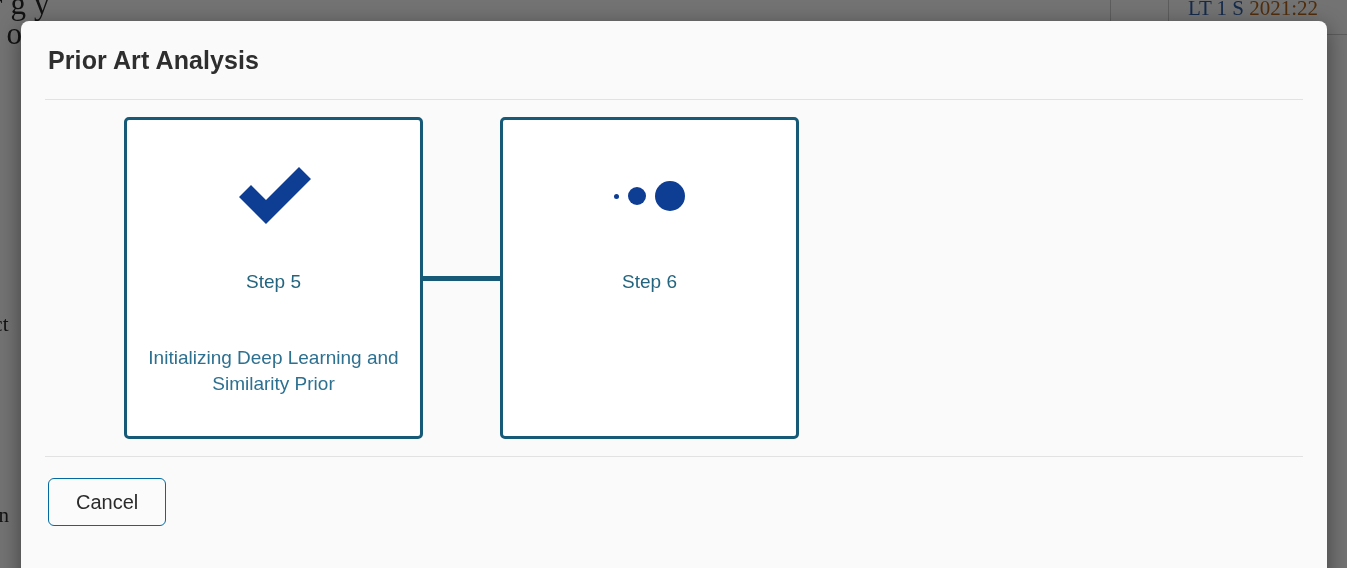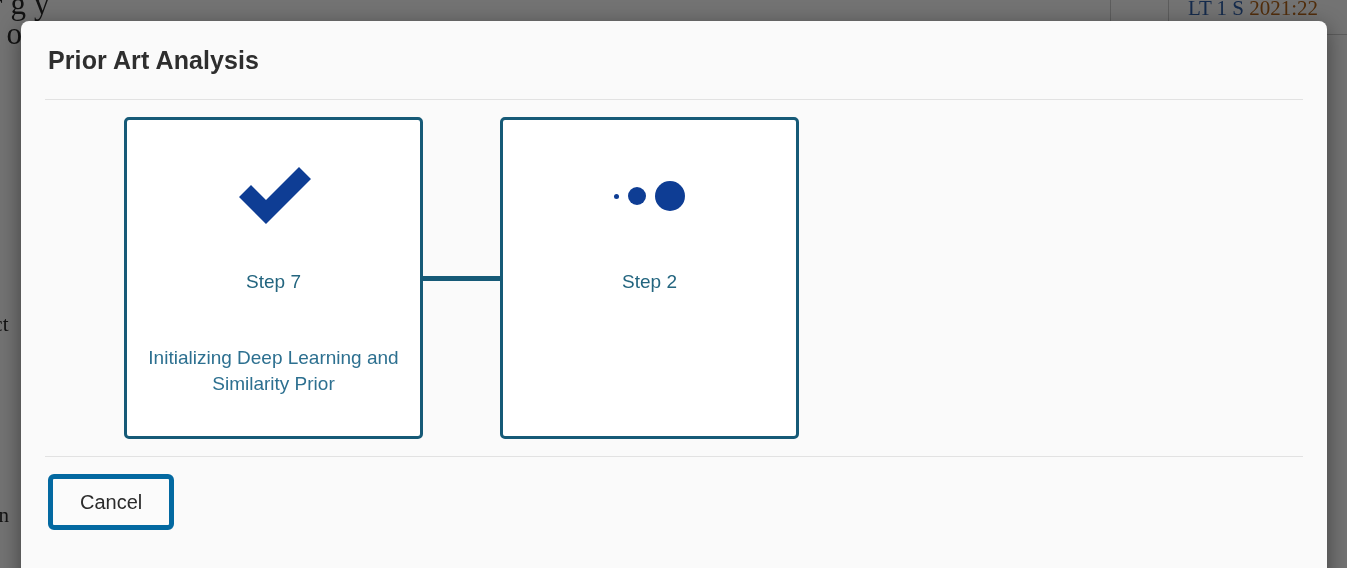--- a/index.html
+++ b/index.html
@@ -220,21 +220,21 @@
     height: 90px;
     display: flex;
     align-items: center;
     padding-left: 27px;
   }
   .btn-cancel {
     font-family: "Liberation Sans", sans-serif;
     font-size: 20px;
     color: #2b2b2b;
     background: #fbfbfb;
-    border: 5px solid #0369a1;
+    border: 1px solid #0369a1;
     border-radius: 6px;
     padding: 12px 27px;
     cursor: pointer;
     line-height: 1.1;
   }
 </style>
 </head>
 <body>
 
 <div class="app-backdrop">
@@ -264,35 +264,35 @@
 
   <div class="modal-body">
     <div class="steps-row">
 
       <div class="step-card">
         <div class="step-icon-zone">
           <svg class="check-icon" viewBox="0 0 86 70">
             <path d="M8 36 L20 24 L35 39 L68 6 L80 18 L35 63 Z" fill="#0e3d94"></path>
           </svg>
         </div>
-        <div class="step-label">Step 7</div>
+        <div class="step-label">Step 5</div>
         <div class="step-desc">Initializing Deep Learning and Similarity Prior</div>
       </div>
 
       <div class="connector"></div>
 
       <div class="step-card">
         <div class="step-icon-zone">
           <div class="dots">
             <span class="dot dot-a"></span>
             <span class="dot dot-b"></span>
             <span class="dot dot-c"></span>
           </div>
         </div>
-        <div class="step-label">Step 2</div>
+        <div class="step-label">Step 6</div>
       </div>
 
     </div>
   </div>
 
   <div class="divider"></div>
 
   <div class="modal-footer">
     <button class="btn-cancel">Cancel</button>
   </div>

